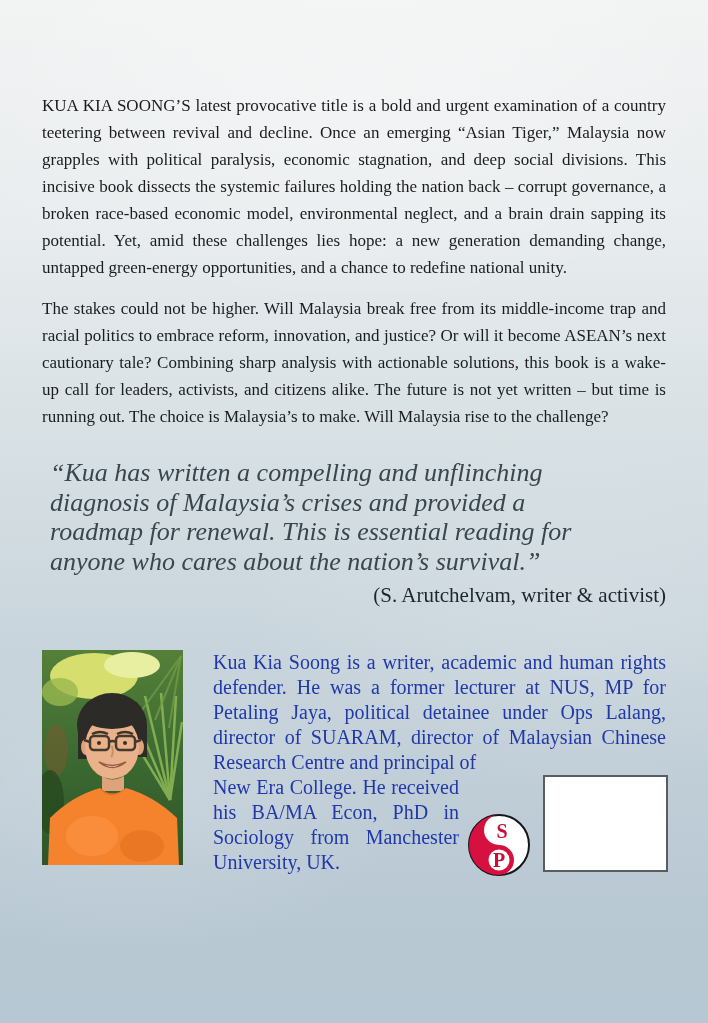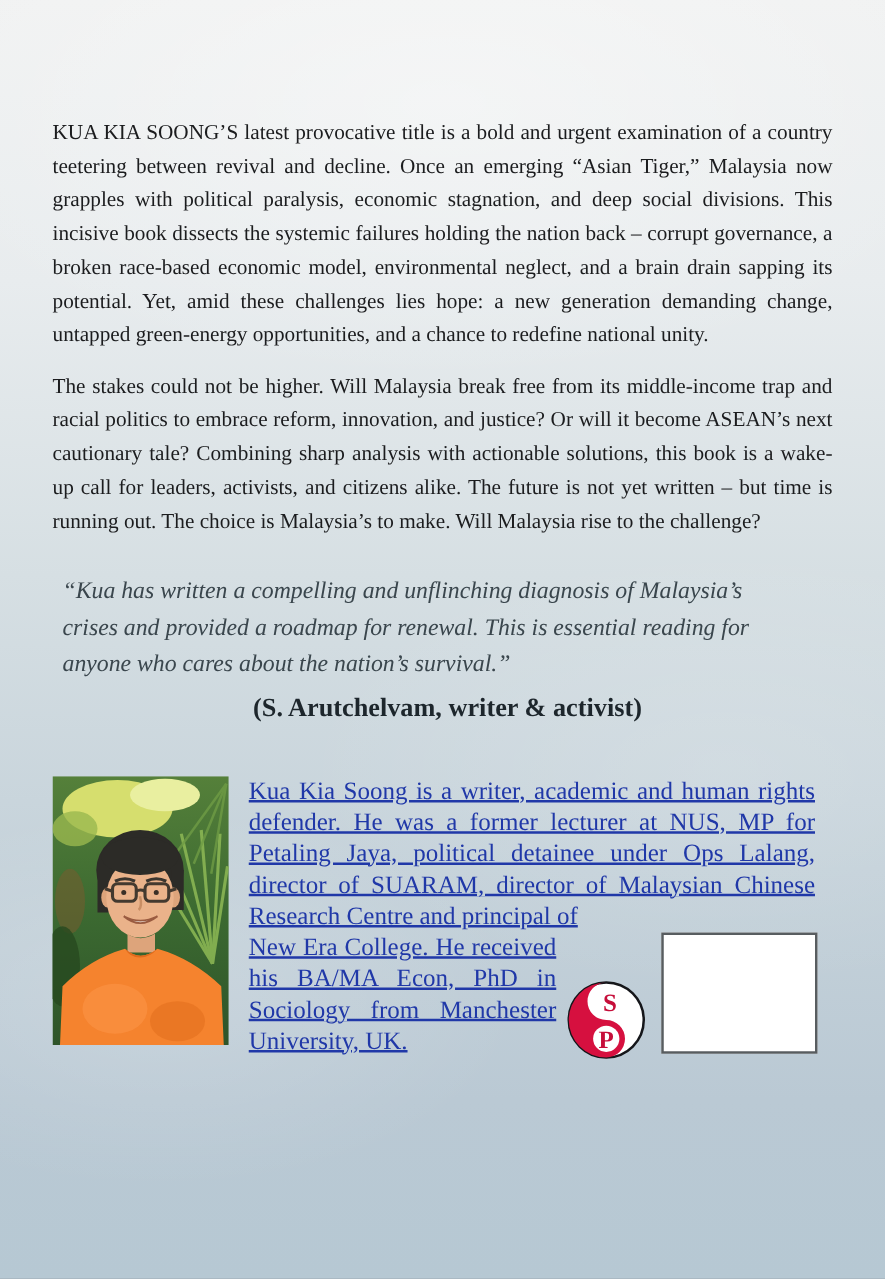--- a/index.html
+++ b/index.html
@@ -31,51 +31,50 @@
     text-align: justify;
     text-justify: inter-word;
   }
   .endorsement {
     margin: 28px 42px 0 50px;
   }
   .quote {
     margin: 0;
     max-width: 566px;
     font-style: italic;
-    font-size: 19px;
+    font-size: 26px;
     line-height: 29.5px;
     color: #3a464d;
   }
   .attribution {
     margin: 7px 0 0 0;
     font-size: 21px;
-    font-weight: bold;
-    text-align: center;
+    font-weight: normal;
+    text-align: right;
     color: #1d262c;
   }
   .author {
     display: flex;
     align-items: flex-start;
     margin: 42px 42px 0 42px;
   }
   .photo {
     flex: none;
     width: 141px;
     height: 215px;
     display: block;
   }
   .bio {
-    margin-left: 16px;
+    margin-left: 30px;
     width: 453px;
     color: #2038a8;
     font-size: 20px;
     line-height: 25px;
     text-align: justify;
     text-justify: inter-word;
-    text-decoration: underline;
   }
   .bio p { margin: 0; }
   .bio-bottom {
     display: flex;
     align-items: flex-start;
   }
   .bio-end {
     width: 246px;
     flex: none;
   }

